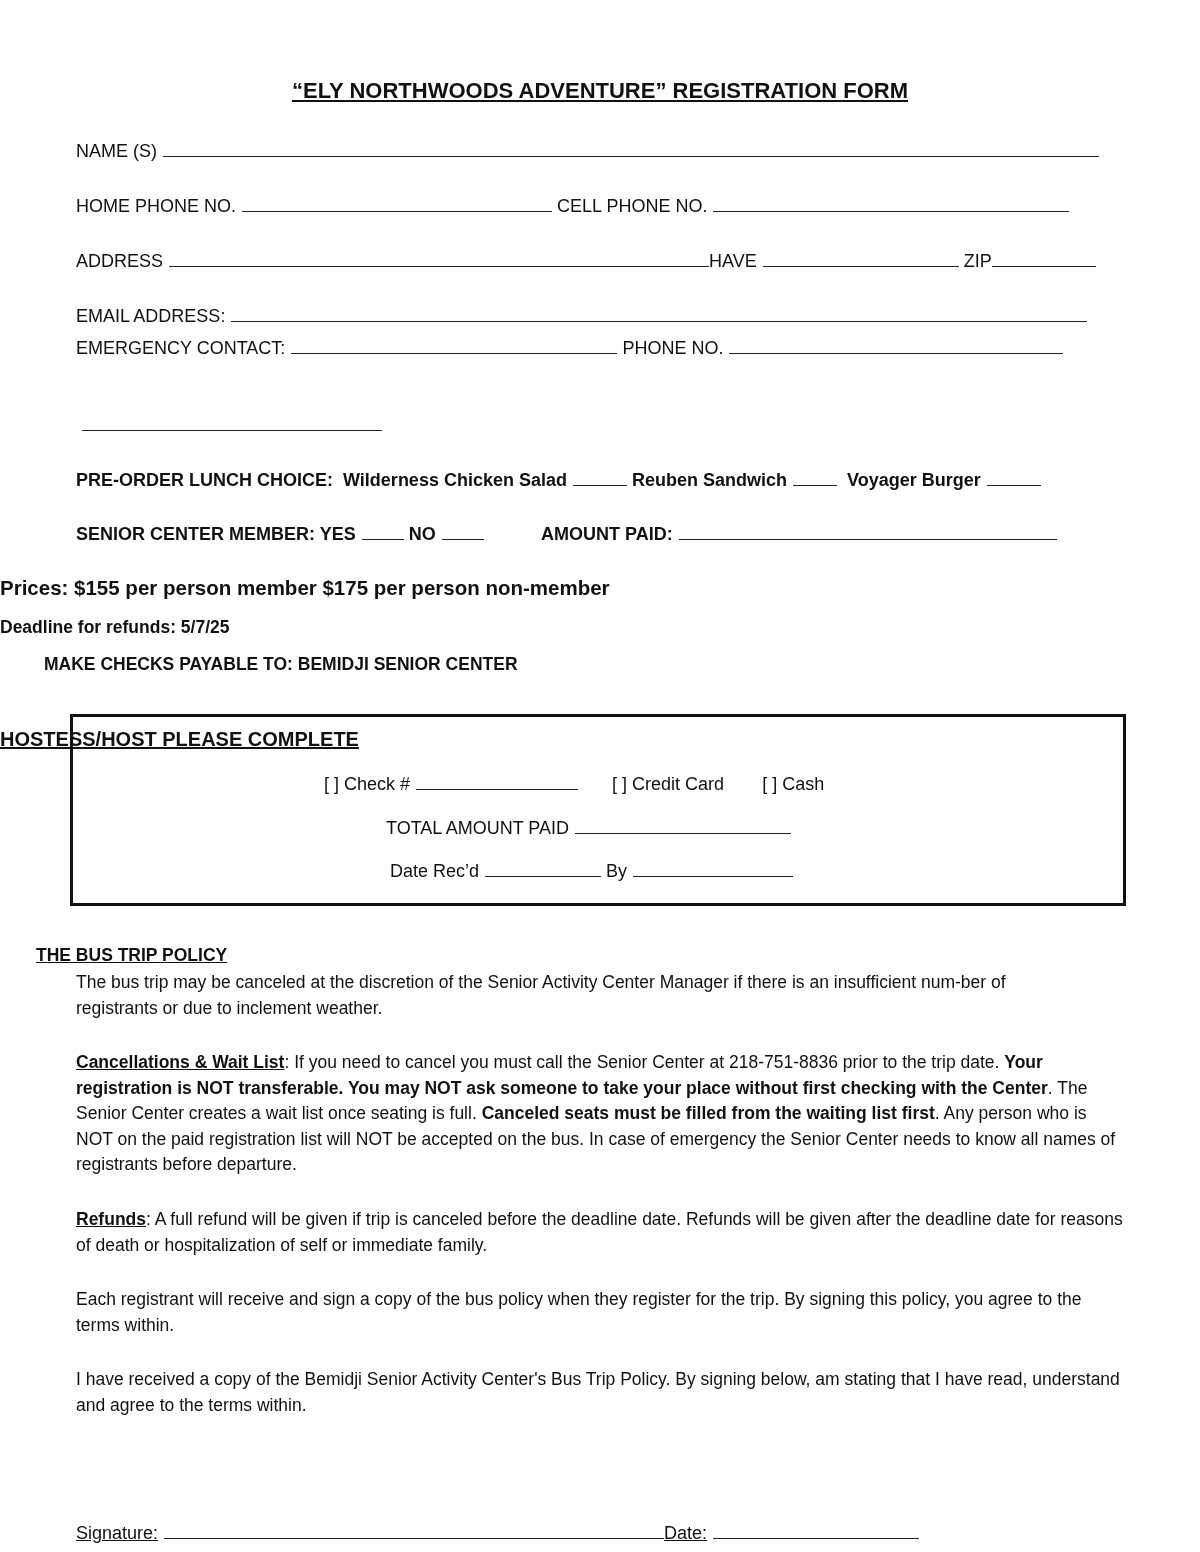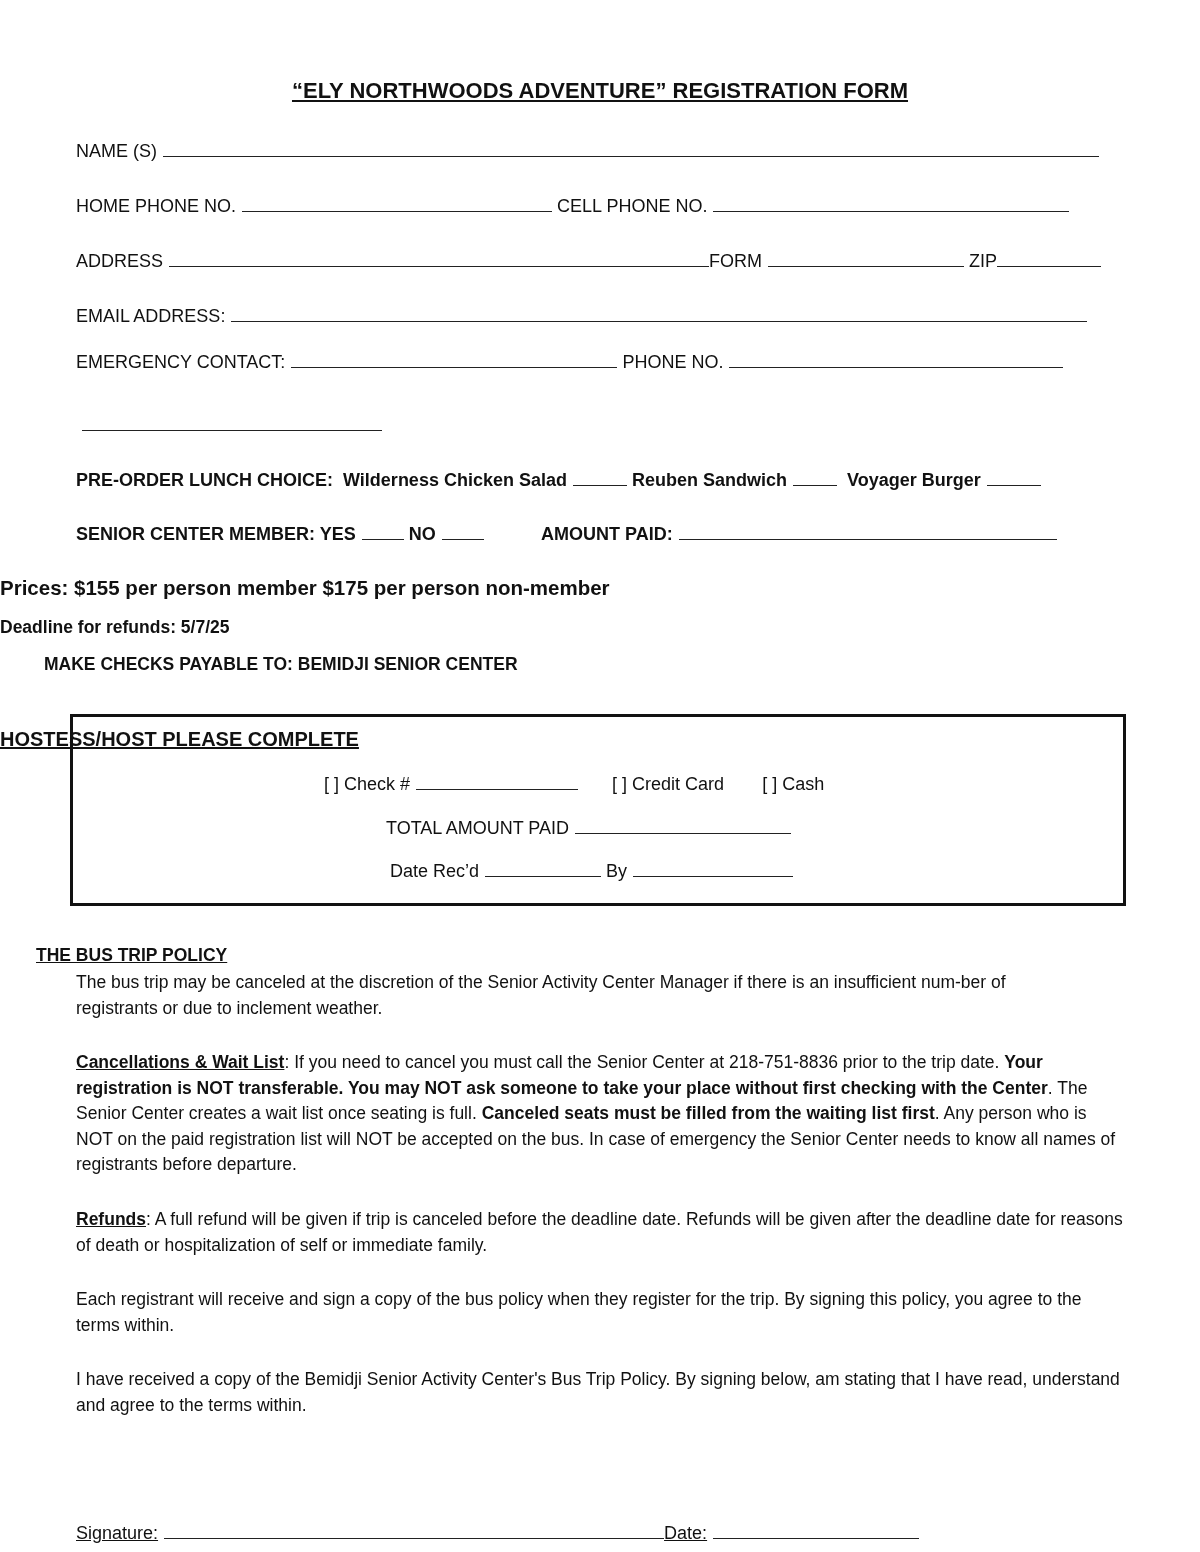--- a/index.html
+++ b/index.html
@@ -24,29 +24,29 @@
 <div class="abs row" style="top:139px;left:76px;">
   <span>NAME (S)</span><span class="line" style="width:936px"></span>
 </div>
 
 <div class="abs row" style="top:194px;left:76px;">
   <span>HOME PHONE NO.</span><span class="line" style="width:310px"></span>
   <span>CELL PHONE NO.</span><span class="line" style="width:356px"></span>
 </div>
 
 <div class="abs row" style="top:249px;left:76px;">
-  <span>ADDRESS</span><span class="line" style="width:540px"></span><span>FORM</span><span class="line" style="width:196px"></span>
+  <span>ADDRESS</span><span class="line" style="width:540px"></span><span>HAVE</span><span class="line" style="width:196px"></span>
   <span>ZIP</span><span class="line" style="width:104px;margin-left:0"></span>
 </div>
 
 <div class="abs row" style="top:304px;left:76px;">
   <span>EMAIL ADDRESS:</span><span class="line" style="width:856px"></span>
 </div>
 
-<div class="abs row" style="top:350px;left:76px;text-align:center;">
+<div class="abs row" style="top:336px;left:76px;text-align:center;">
   <span>EMERGENCY CONTACT:</span><span class="line" style="width:326px"></span>
   <span>PHONE NO.</span><span class="line" style="width:334px"></span>
 </div>
 
 <div class="abs row" style="top:413px;left:76px;">
   <span class="line" style="width:300px"></span>
 </div>
 
 <div class="abs row bold" style="top:468px;left:76px;">
   <span>PRE-ORDER LUNCH CHOICE:</span>&nbsp;

